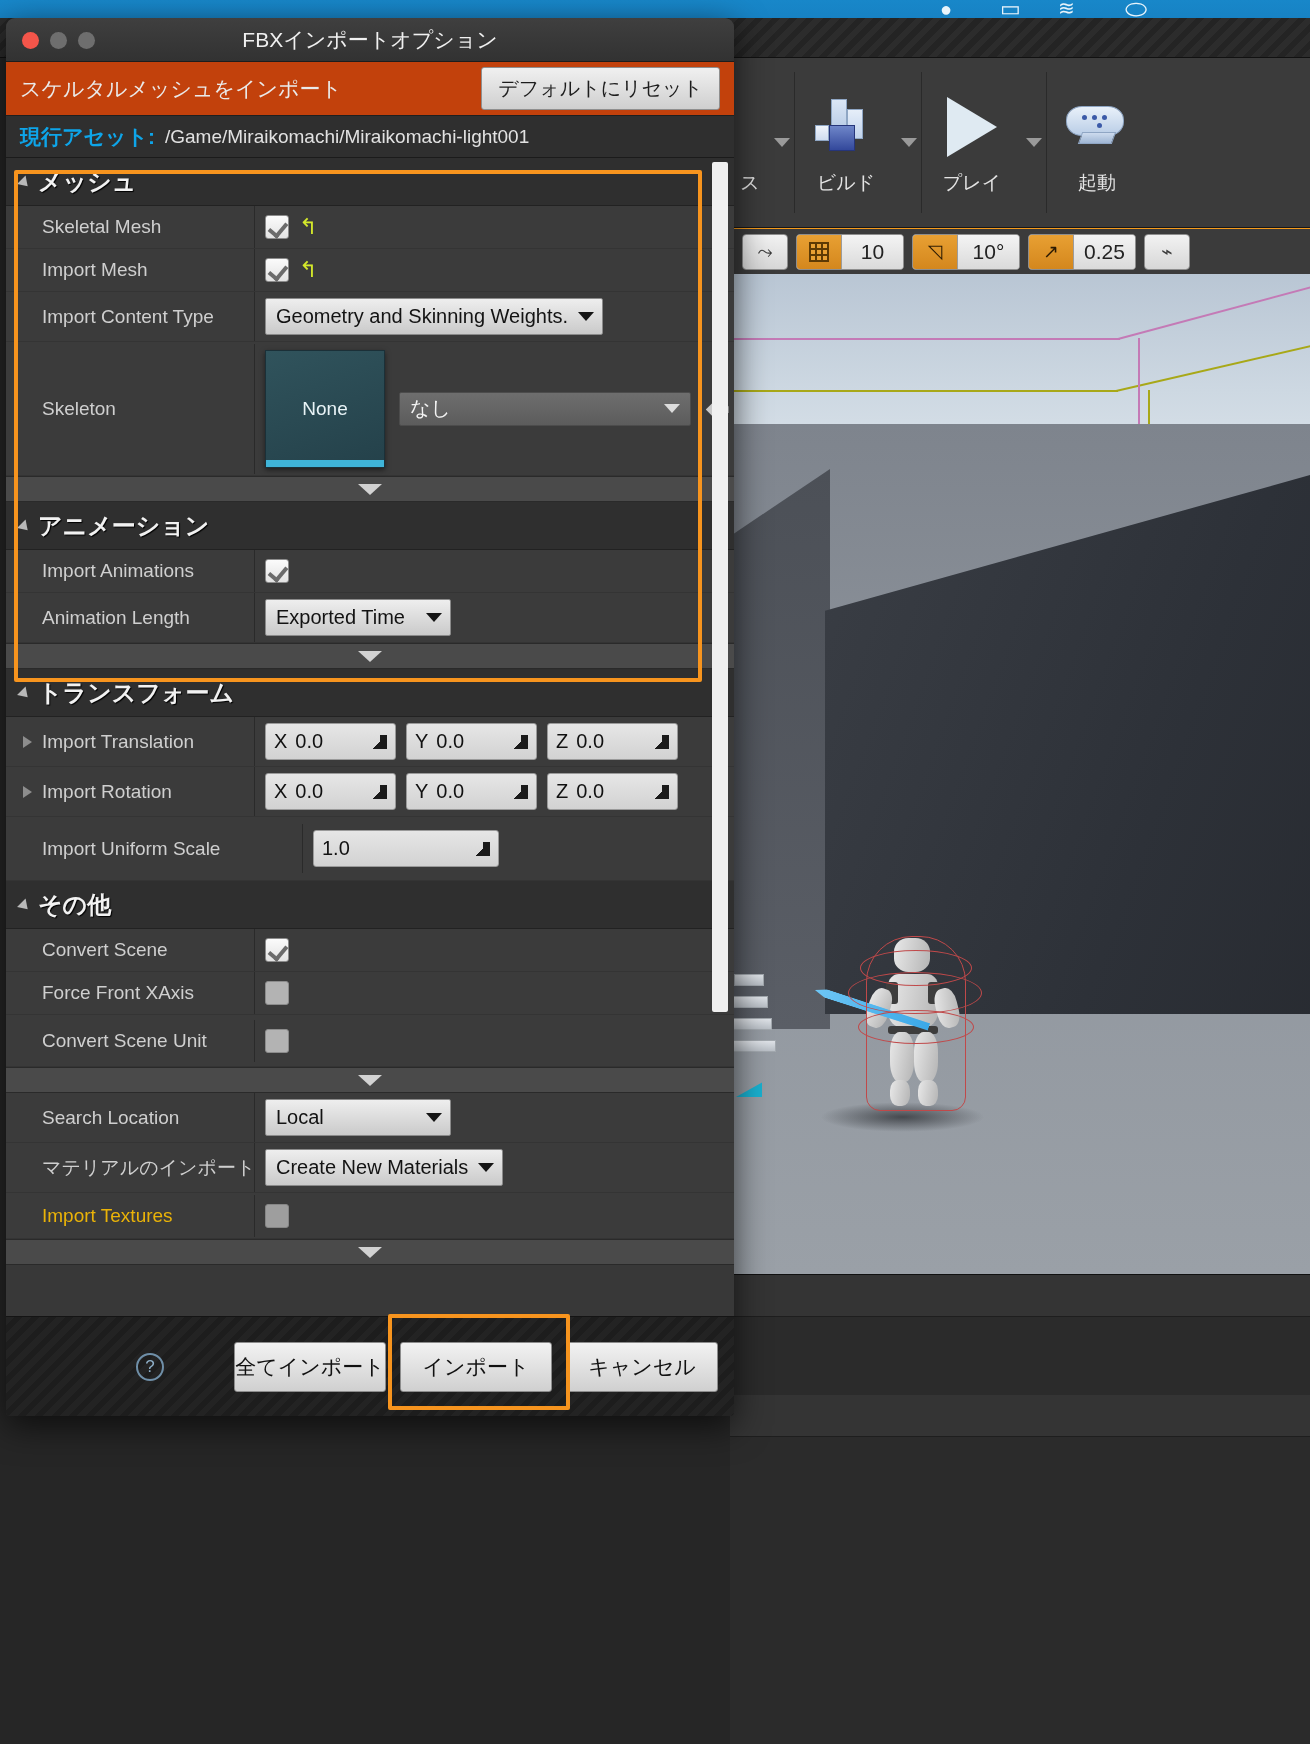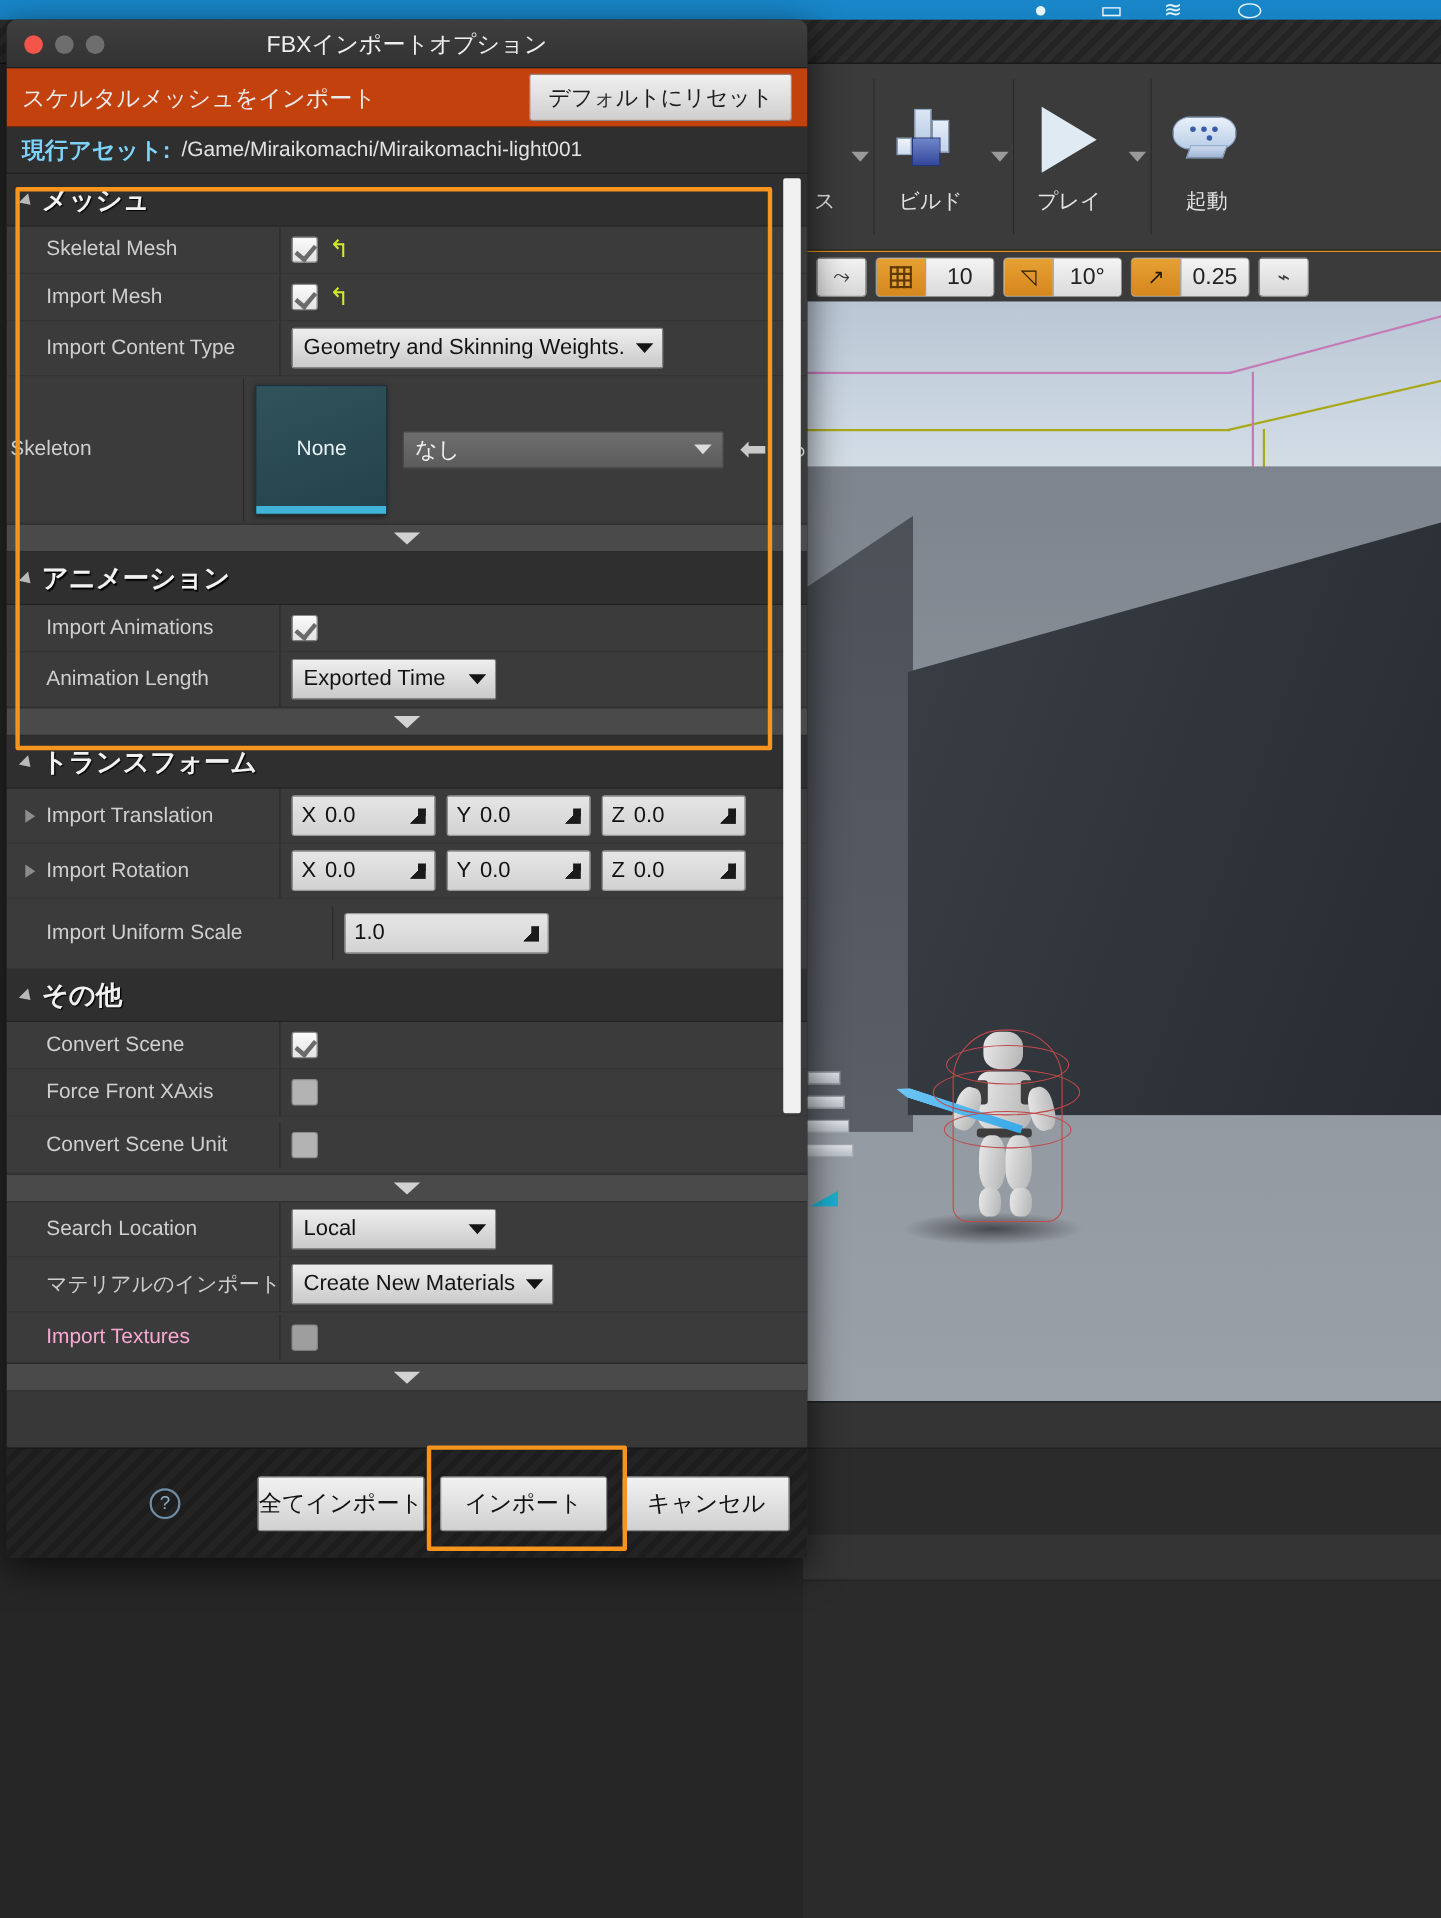--- a/index.html
+++ b/index.html
@@ -199,21 +199,21 @@
     background: linear-gradient(#f0f0f0,#cfcfcf);
     border: 1px solid #8f8f8f; border-radius: 3px;
     color: #1d1d1d; font-size: 20px; padding: 7px 16px;
     font-family: "Liberation Sans", sans-serif;
   }
 
   #dlg-assetbar {
     height: 42px; background: #2f2f2f; border-bottom: 1px solid #1b1b1b;
     display: flex; align-items: center; padding: 0 14px; gap: 10px;
   }
-  #dlg-assetbar .k { color: #7dd3fc; font-size: 21px; font-weight: bold; }
+  #dlg-assetbar .k { color: #0ea5e9; font-size: 21px; font-weight: bold; }
   #dlg-assetbar .v { color: #e2e2e2; font-size: 19px; }
 
   #dlg-scroll {
     position: relative; height: 1158px; background: #383838; overflow: hidden;
   }
   #scroll-track {
     position: absolute; right: 6px; top: 4px; width: 16px; height: 850px;
     background: #2c2c2c;
   }
   #scroll-thumb {
@@ -242,21 +242,21 @@
     text-shadow: 1px 1px 1px #000;
   }
   .prop-row {
     display: flex; align-items: center; min-height: 42px;
     border-bottom: 1px solid #343434;
   }
   .prop-row .name {
     width: 248px; flex: none; padding-left: 36px; color: #cfcfcf; font-size: 19px;
     display: flex; align-items: center; gap: 8px;
   }
-  .prop-row .name.dim { color: #f9a8d4; }
+  .prop-row .name.dim { color: #eab308; }
   .prop-row .name .arr {
     width: 0; height: 0; border-left: 9px solid transparent;
     border-top: 6px solid transparent; border-bottom: 6px solid transparent;
     border-left-color: #8d8d8d; margin-left: -19px; margin-right: 2px;
   }
   .prop-row .val {
     flex: 1; border-left: 1px solid #2a2a2a; padding: 6px 0 6px 10px;
     display: flex; align-items: center; gap: 10px; min-height: 42px;
   }
   .sec-body { background: #3b3b3b; }
@@ -536,21 +536,21 @@
       </div>
       <div class="prop-row">
         <div class="name">Import Content Type</div>
         <div class="val">
           <span class="combo">
             <span>Geometry and Skinning Weights.</span>
             <span class="caret"></span>
           </span>
         </div>
       </div>
-      <div class="prop-row" style="min-height:134px;justify-content:flex-end;">
+      <div class="prop-row" style="min-height:134px;">
         <div class="name">Skeleton</div>
         <div class="val" style="align-items:center; gap:14px;">
           <div id="skeleton-thumb">
             <span class="cap">None</span>
             <span class="bar"></span>
           </div>
           <div id="skeleton-picker">
             <div id="skeleton-select">
               <span>なし</span>
               <span class="caret"></span>

